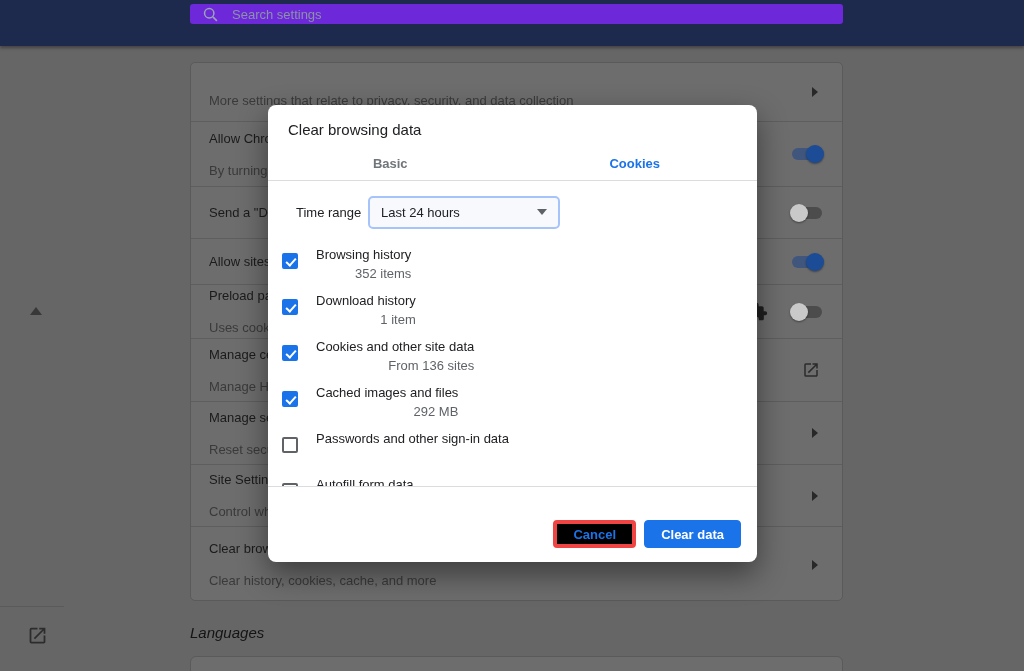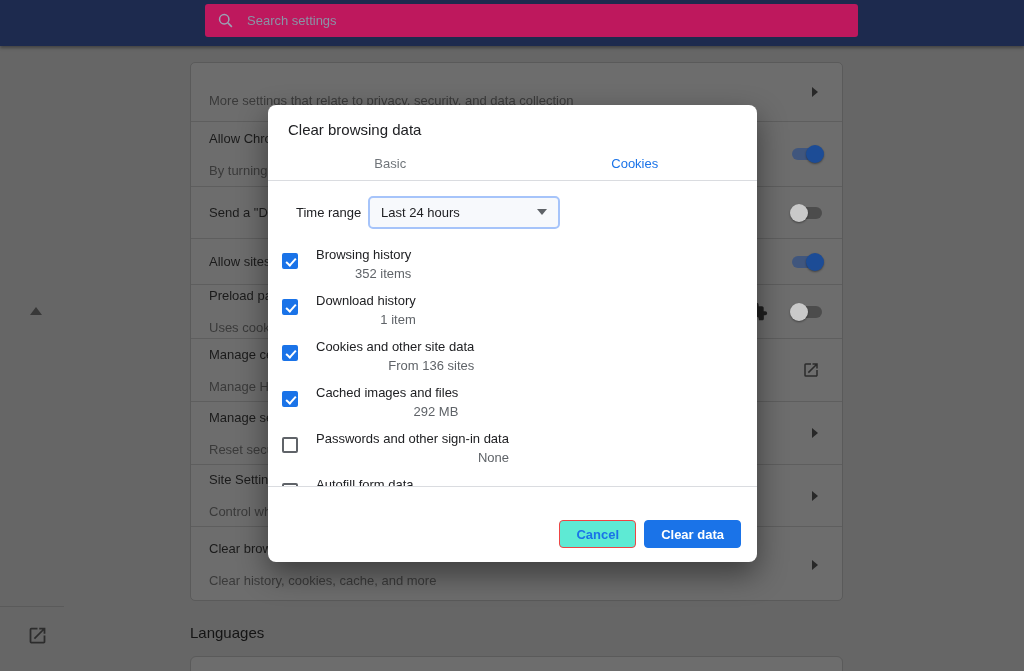--- a/index.html
+++ b/index.html
@@ -1,21 +1,21 @@
 <!DOCTYPE html>
 <html><head>
 <meta charset="utf-8">
 <style>
   * { margin:0; padding:0; box-sizing:border-box; }
   body { font-family: "Liberation Sans", "DejaVu Sans", sans-serif; }
   #screen { position:relative; width:1024px; height:671px; background:#666666; overflow:hidden; }
 
   
   .header { position:absolute; left:0; top:0; width:1024px; height:46px; background:#1d2a4e; box-shadow:0 2px 3px rgba(0,0,0,.35); z-index:3; }
-  .searchbox { position:absolute; left:190px; top:4px; width:653px; height:33px; background:#be185d; border-radius:3px; display:flex; align-items:center; padding-left:12px;margin-left:15px; }
+  .searchbox { position:absolute; left:190px; top:4px; width:653px; height:20px; background:#6d28d9; border-radius:3px; display:flex; align-items:center; padding-left:12px; }
   .searchbox input { background:transparent; border:none; outline:none; color:#c7ccd6; font-size:13px; margin-left:13px; width:560px; font-family:inherit; }
   .searchbox input::placeholder { color:#8a93a6; }
 
   
   .card { position:absolute; left:190px; width:653px; background:#6d6d6d; border:1px solid #5a5a5a; border-radius:5px; z-index:1; }
   #privacy-card { top:62px; height:539px; }
   .row { position:relative; border-top:1px solid #5e5e5e; padding-left:18px; display:flex; flex-direction:column; justify-content:center; overflow:hidden; }
   .row:first-child { border-top:none; }
   .row-title { font-size:13px; color:#1b1b1b; white-space:nowrap; }
   .row-sub { font-size:13px; color:#3a3a3a; margin-top:17px; white-space:nowrap; }
@@ -29,47 +29,47 @@
   .toggle.on { background:#40567d; }
   .toggle.on .knob { left:auto; right:-2px; background:#1c4c96; }
   .ext-icon { position:absolute; right:22px; top:50%; margin-top:-9px; width:18px; height:18px; }
   .puzzle-icon { position:absolute; right:74px; top:50%; margin-top:-10px; width:20px; height:20px; }
 
   .side-triangle { position:absolute; left:30px; top:307px; width:0; height:0;
                    border-left:6px solid transparent; border-right:6px solid transparent; border-bottom:8px solid #383838; z-index:1; }
   .side-divider { position:absolute; left:0; top:606px; width:64px; height:1px; background:#5a5a5a; z-index:1; }
   .side-ext { position:absolute; left:27px; top:625px; width:21px; height:21px; z-index:1; }
 
-  .section-heading { position:absolute; left:190px; top:624px; font-size:15px; font-weight:500; color:#141414; z-index:1; }
+  .section-heading { position:absolute; left:190px; top:624px; font-size:15px; font-weight:500; color:#141414; z-index:1;font-style:italic; }
   #languages-card { top:656px; height:20px; border-radius:6px 6px 0 0; }
 
   
   .dialog { position:absolute; left:268px; top:105px; width:489px; height:457px; background:#ffffff; border-radius:8px;
             box-shadow:0 12px 30px rgba(0,0,0,.45); z-index:10; overflow:hidden; }
   .dlg-title { padding:16px 20px 0 20px; font-size:15px; color:#202124; }
   .tabs { display:flex; margin-top:11px; border-bottom:1px solid #dadce0; }
-  .tab { width:50%; height:31px; line-height:29px; text-align:center; font-size:13px; font-weight:400; color:#70757a; cursor:pointer; }
+  .tab { width:50%; height:31px; line-height:29px; text-align:center; font-size:13px; font-weight:700; color:#70757a; cursor:pointer; }
   .tab.active { color:#1a73e8; }
   .time-row { display:flex; align-items:center; padding-left:28px; height:62px; }
   .time-label { font-size:13px; color:#202124; width:72px; }
   .select { position:relative; width:192px; height:33px; background:#f7f9fc; border:2px solid #a6c4fa; border-radius:5px;
             display:flex; align-items:center; padding-left:11px; font-size:13px; color:#202124; }
   .select .caret { position:absolute; right:11px; width:0; height:0; border-left:5px solid transparent; border-right:5px solid transparent; border-top:6px solid #5f6368; }
   .list { height:244px; overflow:hidden; border-bottom:1px solid #dadce0; }
   .item { display:flex; align-items:flex-start; height:46px; padding-left:14px;text-align:right; }
   .checkbox { position:relative; flex:none; width:16px; height:16px; margin-top:10px; border:2px solid #5f6368; border-radius:2px; cursor:pointer; }
   .checkbox.checked { background:#1a73e8; border-color:#1a73e8; }
   .checkbox.checked::after { content:""; position:absolute; left:4px; top:0.5px; width:4px; height:8px;
                              border:solid #fff; border-width:0 2px 2px 0; transform:rotate(42deg); }
   .item-text { margin-left:18px; padding-top:2px; }
   .item-label { font-size:13px; color:#202124; line-height:19px; }
   .item-detail { font-size:13px; color:#5f6368; line-height:19px; }
   .footer { position:absolute; right:16px; top:415px; display:flex; gap:8px; }
   .btn { height:28px; padding:0 16px; border-radius:4px; font-size:13px; font-weight:600; font-family:inherit; cursor:pointer; }
-  .btn-cancel { background:#5eead4; border:1px solid #ef4444; color:#1a73e8; }
+  .btn-cancel { background:#000000; border:4px solid #ef4444; color:#1a73e8; }
   .btn-confirm { background:#1a73e8; border:1px solid #1a73e8; color:#ffffff; }
 </style>
 </head>
 <body>
 
 <div id="screen">
 
   <div class="header">
     <div class="searchbox">
       <svg width="17" height="17" viewBox="0 0 20 20">
@@ -198,21 +198,20 @@
         <span class="checkbox checked"></span>
         <div class="item-text">
           <div class="item-label">Cached images and files</div>
           <div class="item-detail">292 MB</div>
         </div>
       </div>
       <div class="item">
         <span class="checkbox"></span>
         <div class="item-text">
           <div class="item-label">Passwords and other sign-in data</div>
-          <div class="item-detail">None</div>
         </div>
       </div>
       <div class="item">
         <span class="checkbox"></span>
         <div class="item-text">
           <div class="item-label">Autofill form data</div>
           <div class="item-detail"></div>
         </div>
       </div>
     </div>

